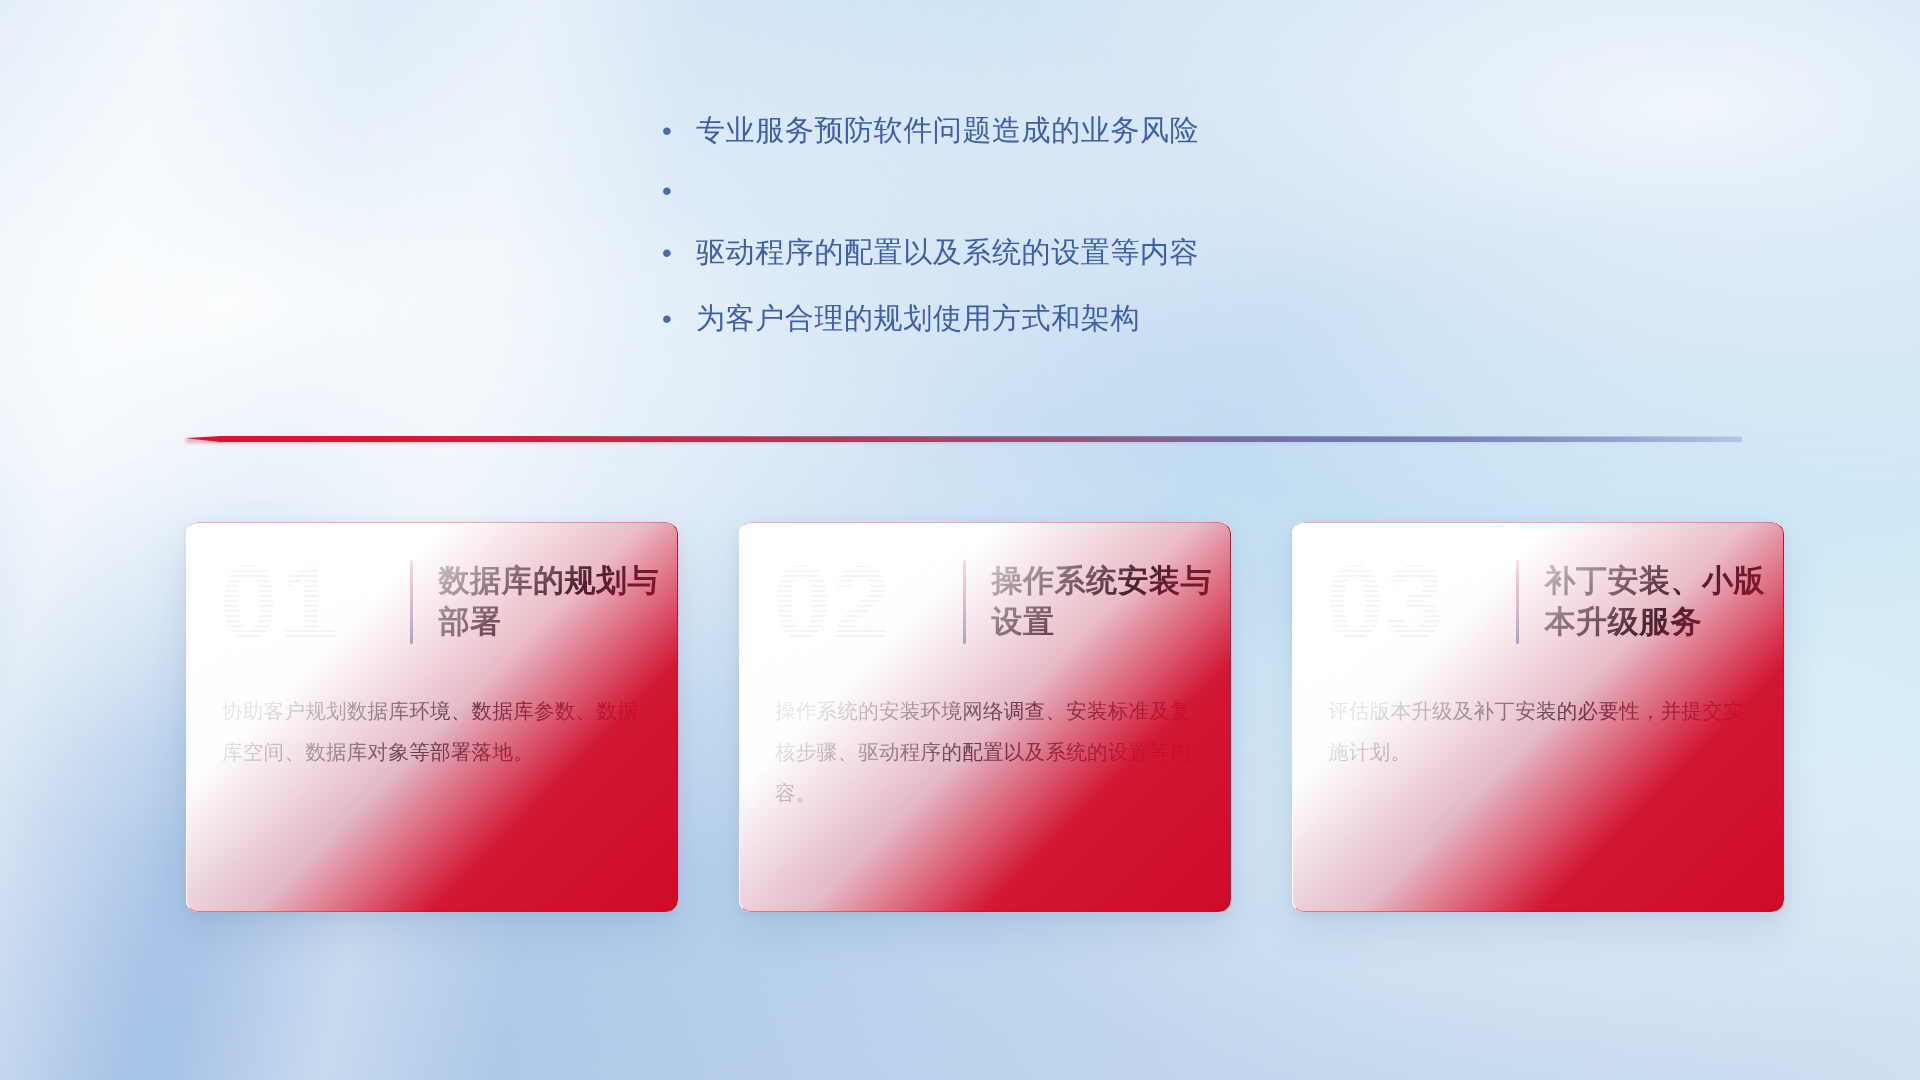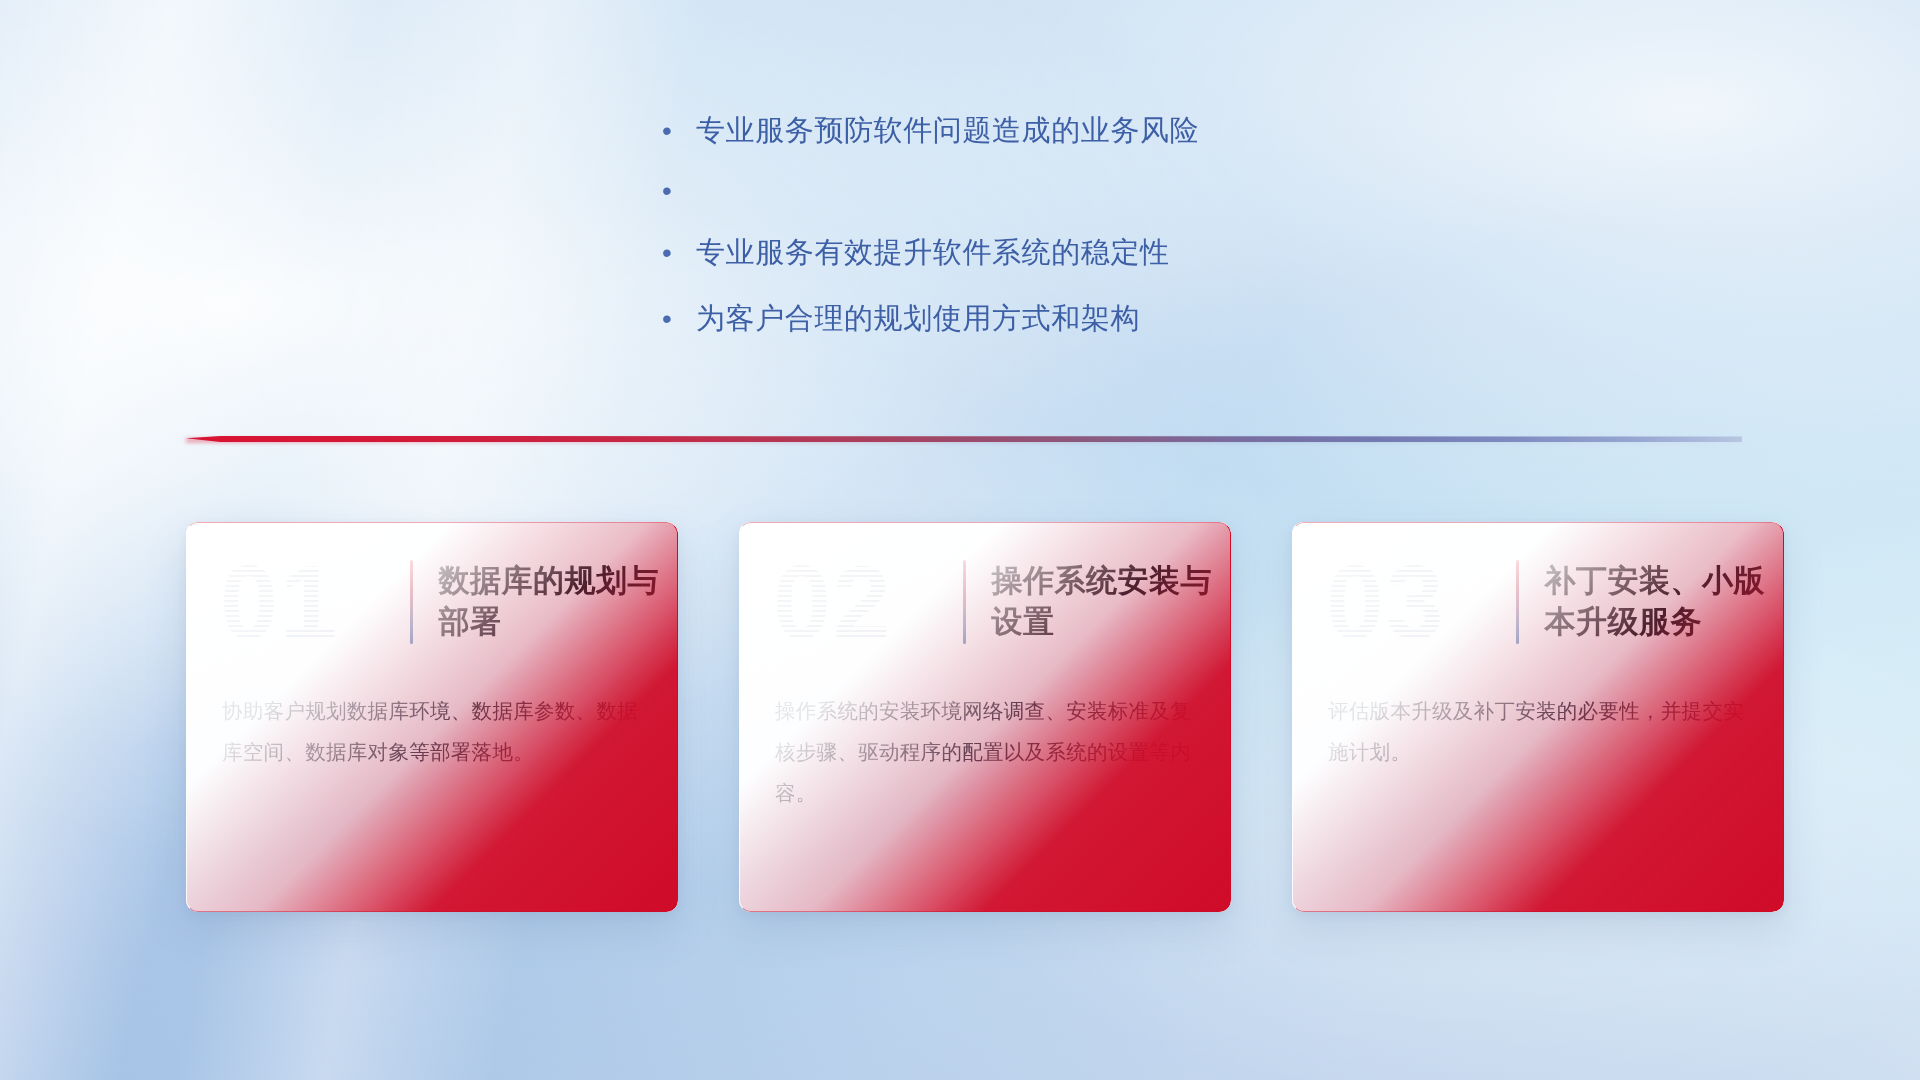--- a/index.html
+++ b/index.html
@@ -231,21 +231,21 @@
   <div class="bullets">
     <div class="bullet-row">
       <span class="bullet-dot">•</span>
       <span class="bullet-text">专业服务预防软件问题造成的业务风险</span>
     </div>
     <div class="bullet-row">
       <span class="bullet-dot">•</span>
     </div>
     <div class="bullet-row">
       <span class="bullet-dot">•</span>
-      <span class="bullet-text">专业服务有效提升软件系统的稳定性</span>
+      <span class="bullet-text">驱动程序的配置以及系统的设置等内容</span>
     </div>
     <div class="bullet-row">
       <span class="bullet-dot">•</span>
       <span class="bullet-text">为客户合理的规划使用方式和架构</span>
     </div>
   </div>
 
   <div class="divider-wrap">
     <div class="divider-glow"></div>
     <div class="divider-line"></div>

